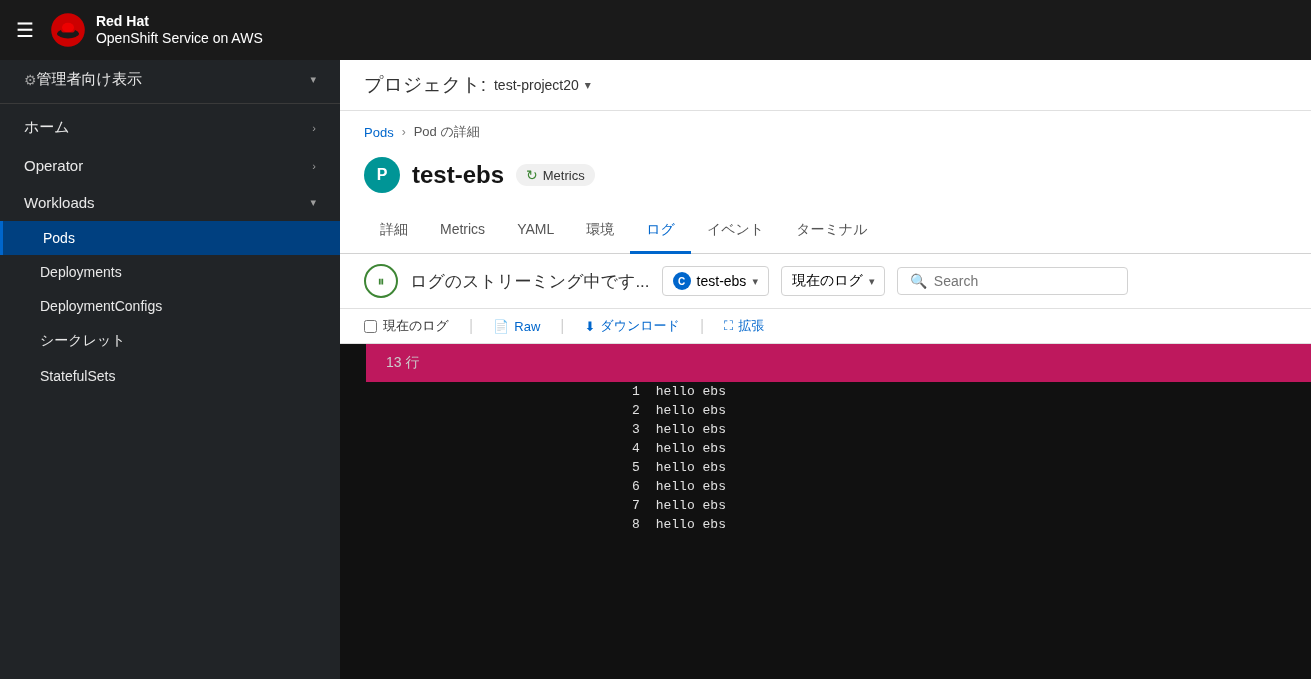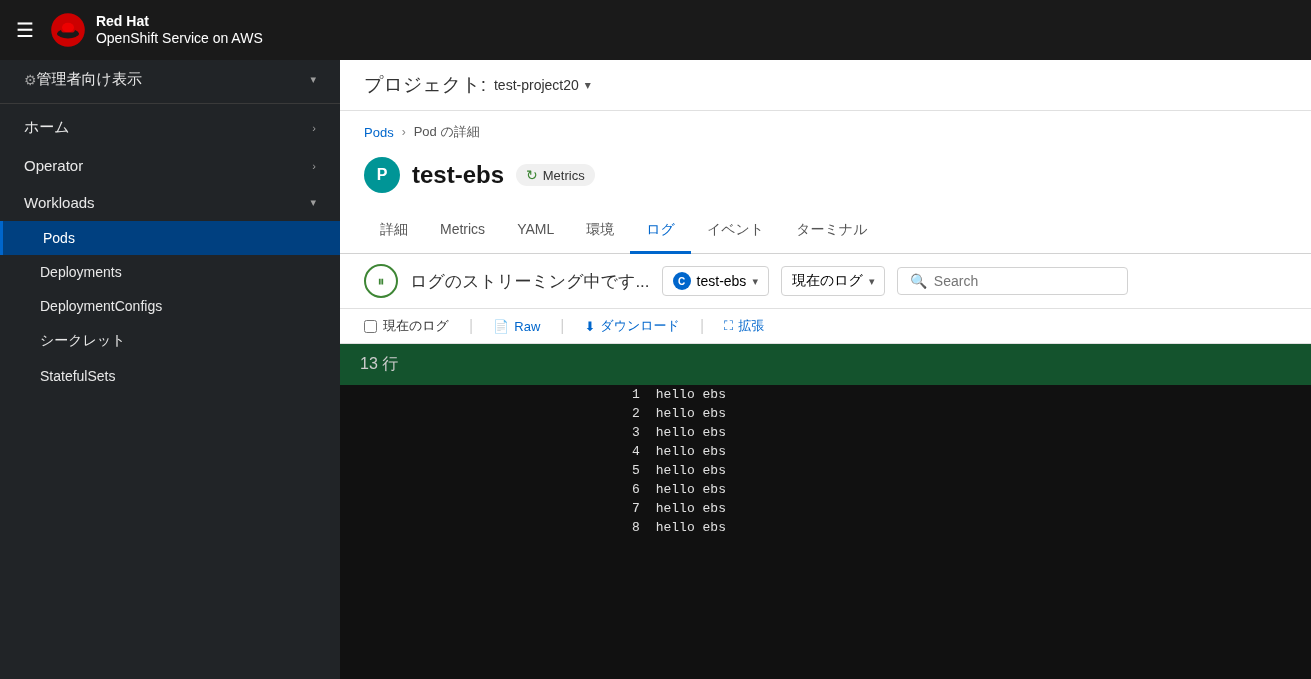--- a/index.html
+++ b/index.html
@@ -325,22 +325,23 @@
     .log-area {
       flex: 1;
       background: #111;
       overflow-y: auto;
       overflow-x: auto;
       padding: 0;
     }
     .log-lines-header {
       color: #ccc;
       padding: 10px 20px;
-      font-size: 16px;
-      background: #14532d;
+      font-size: 14px;
+      background: #be185d;
+      margin-left: 26px;
     }
     .log-table {
       width: 100%;
       border-collapse: collapse;
       font-family: 'Courier New', Courier, monospace;
       font-size: 13px;
     }
     .log-table td {
       padding: 2px 8px;
       color: #e0e0e0;

